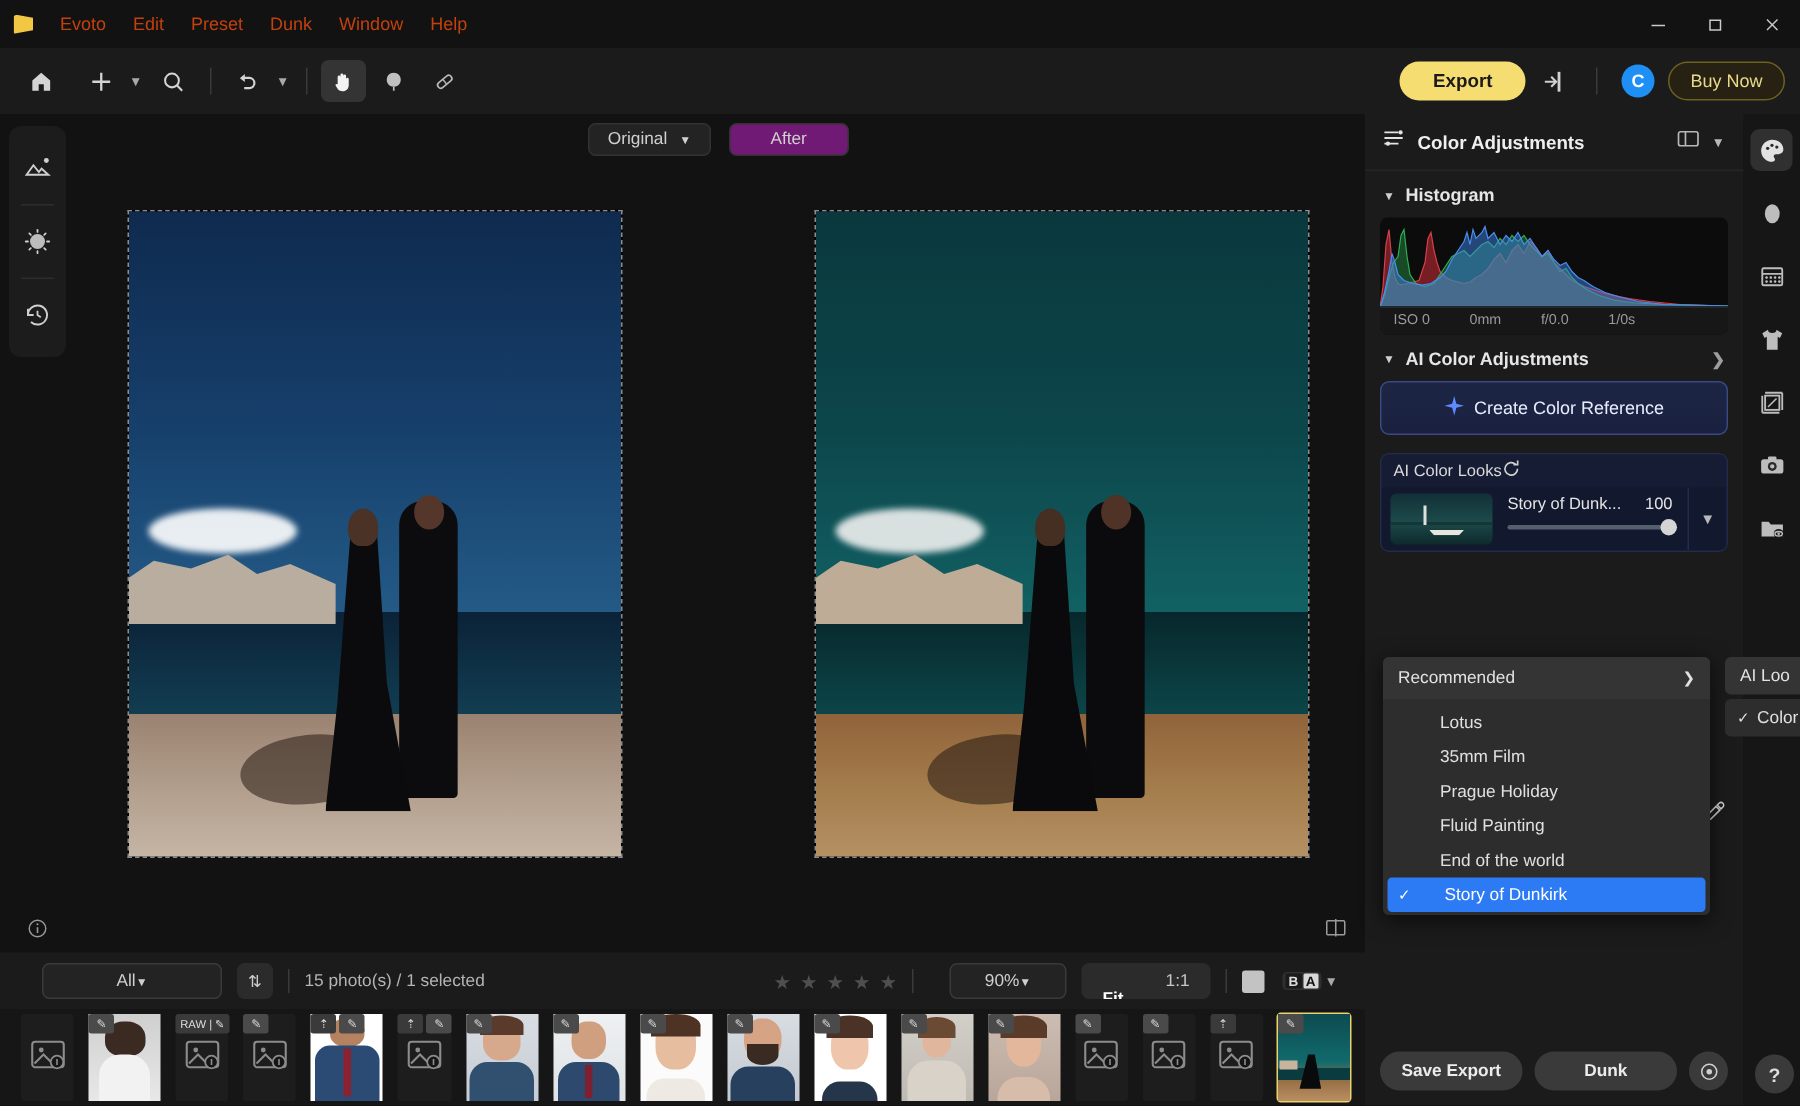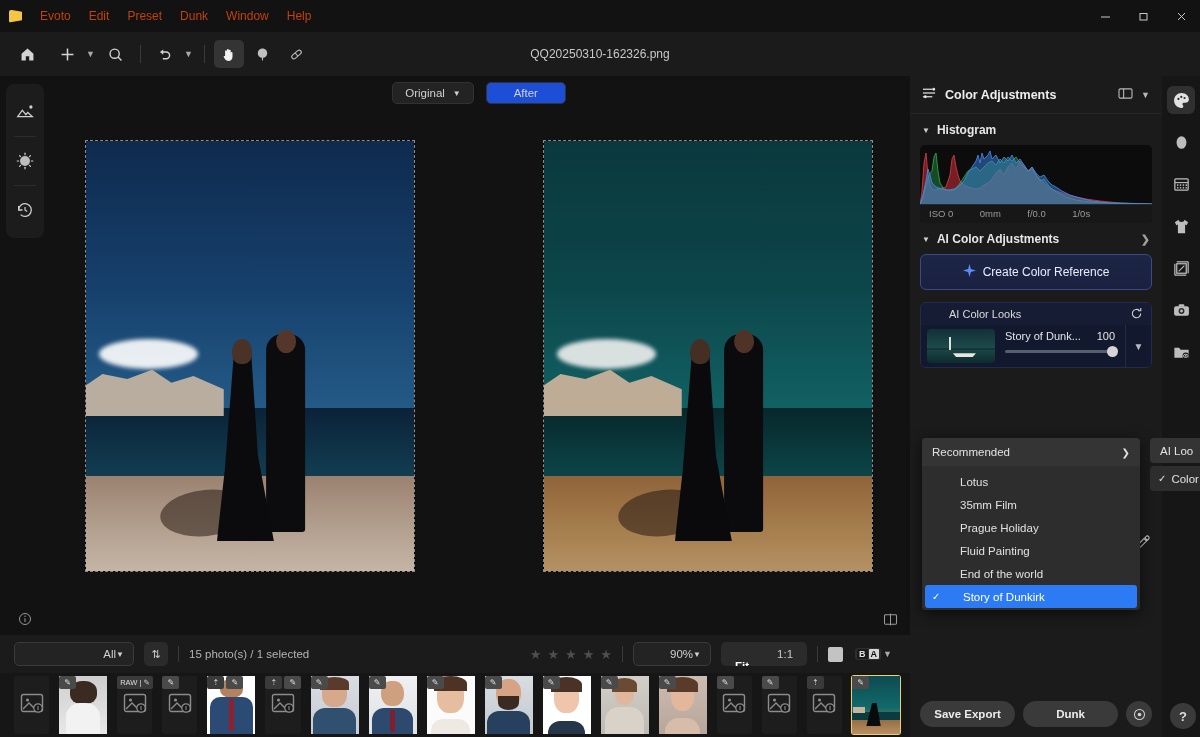--- a/index.html
+++ b/index.html
@@ -83,21 +83,21 @@
   }
   .compare-bar {
     position: absolute; top: 6px; left: 0; right: 0;
     display: flex; justify-content: center; gap: 12px;
   }
   .seg {
     background: #232323; border: 1px solid #323232; border-radius: 5px;
     font-size: 11.5px; color: #d0d0d0; height: 22px; min-width: 80px;
     display: flex; align-items: center; justify-content: center; gap: 8px; padding: 0 12px;
   }
-  .seg.after { background: #1d4ed8; min-width: 80px; text-align: center; }
+  .seg.after { background: #701a75; min-width: 80px; text-align: center; }
 
   .photos { position: absolute; top: 64px; left: 0; right: 0; bottom: 6px; display: flex;
             justify-content: center; gap: 128px; }
   .photo-frame {
     width: 330px; height: 432px; position: relative;
     border: 1px dashed rgba(255,255,255,0.55);
     background: #000;
   }
   .ph-sky { position: absolute; left: 0; right: 0; top: 0; height: 62%; }
   .ph-sky.before { background: linear-gradient(#0f2a4e 0%, #16406c 55%, #245a86 100%); }
@@ -149,22 +149,22 @@
   .info-ic { margin-left: 18px; color: #9a9a9a; }
   .split-ic { position: absolute; right: 12px; color: #9a9a9a; }
 
   
   .bottombar {
     position: absolute; left: 0; top: 635px; width: 910px; height: 38px;
     background: #1b1b1b; display: flex; align-items: center; padding: 0 14px;
   }
   .select-box {
     background: #232323; border: 1px solid #3a3a3a; border-radius: 5px;
-    height: 24px; display: flex; align-items: center; justify-content: flex-end;
-    padding: 0 9px; font-size: 11.5px; color: #d0d0d0;
+    height: 24px; display: flex; align-items: center; justify-content: center;
+    padding: 0 9px; font-size: 11.5px; color: #d0d0d0; margin-left: 14px;
   }
   .sortbtn {
     width: 24px; height: 24px; background: #2b2b2b; border-radius: 5px;
     display: flex; align-items: center; justify-content: center; font-size: 11px; color: #ccc;
   }
   .vdiv { width: 1px; height: 16px; background: #3a3a3a; margin: 0 10px; }
   .count-text { font-size: 11.5px; color: #b4b4b4; }
   .stars { display: flex; gap: 6px; color: #4f4f4f; font-size: 13px; }
   .fitgrp { display: flex; background: #2b2b2b; border-radius: 5px; overflow: hidden; height: 24px; }
   .fitgrp div {
@@ -254,22 +254,22 @@
     margin: 2px 10px 0; height: 36px; border-radius: 6px;
     background: linear-gradient(#1d2545,#1a2140); border: 1px solid #3a4a86;
     display: flex; align-items: center; justify-content: center; gap: 7px;
     font-size: 12px; color: #e8ecff; cursor: pointer;
   }
   .looks-card {
     margin: 12px 10px 0; background: #151c33; border-radius: 6px; overflow: hidden;
     border: 1px solid #222c4a;
   }
   .looks-head {
-    height: 22px; display: flex; align-items: center; justify-content: space-between;
-    padding: 0 8px; font-size: 11px; color: #dadada; background: #151c33; margin-left: 20px;
+    height: 22px; display: flex; align-items: center; 
+    padding: 0 8px; font-size: 11px; color: #dadada; background: #151c33;
   }
   .looks-body { display: flex; align-items: stretch; background: #12192e; height: 42px; }
   .look-thumb {
     width: 68px; margin: 4px 0 4px 6px; border-radius: 4px; overflow: hidden; position: relative;
     background: linear-gradient(#123038 0%, #1d4a4a 55%, #0e2a2c 100%);
   }
   .look-thumb .boat {
     position: absolute; left: 38%; bottom: 18%; width: 34%; height: 26%;
     background: #e6e6de; clip-path: polygon(0 60%, 100% 60%, 86% 100%, 14% 100%);
   }
@@ -438,22 +438,33 @@
     </div>
     <div class="tbtn">
       <svg width="17" height="17" viewBox="0 0 20 20">
           <g transform="rotate(-40 10 10)">
             <rect x="3.5" y="7.5" width="13" height="5" rx="2.5" fill="none" stroke="#b9b9b9" stroke-width="1.3"></rect>
             <line x1="10" y1="7.5" x2="10" y2="12.5" stroke="#b9b9b9" stroke-width="1.1"></line>
           </g>
         </svg>
     </div>
 
-    <div class="doc-title">QQ20250310-162326.png</div>
-
+
+    <div class="tb-right">
+      <button class="export-btn">Export</button>
+      <div class="share-ic">
+        <svg width="19" height="17" viewBox="0 0 20 18">
+            <rect x="12" y="2" width="2" height="14" fill="#d0d0d0"></rect>
+            <path d="M3 9h7M7.5 5.5L11 9l-3.5 3.5" fill="none" stroke="#d0d0d0" stroke-width="1.5"></path>
+          </svg>
+      </div>
+      <div class="tb-sep"></div>
+      <div class="avatar">C</div>
+      <button class="buy-btn">Buy Now</button>
+    </div>
   </div>
 
   <div class="left-rail">
     <div class="rail-btn">
       <svg width="20" height="20" viewBox="0 0 22 22">
           <path d="M3 16l5-7 4 5 2-2.5 5 4.5z" fill="none" stroke="#cfcfcf" stroke-width="1.4"></path>
           <circle cx="17.5" cy="5.5" r="1.8" fill="#cfcfcf"></circle>
         </svg>
     </div>
     <div class="rail-div"></div>

